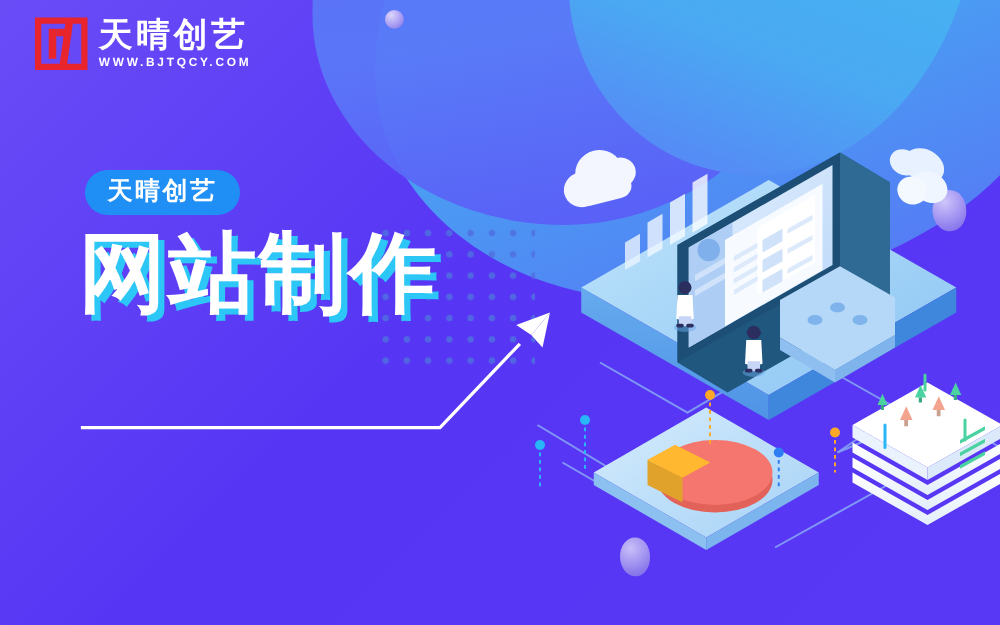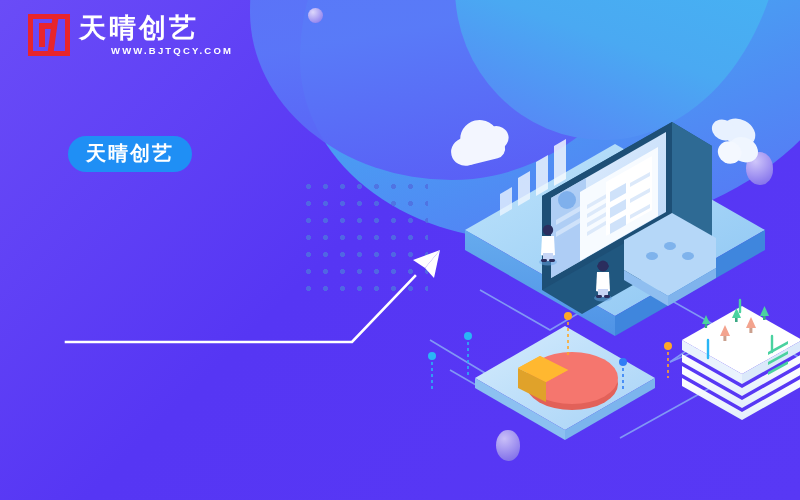--- a/index.html
+++ b/index.html
@@ -91,21 +91,20 @@
     position:absolute; left:17px; top:9px; width:12px; height:6px; background:#e8252c;
   }
   .logo-text { display:flex; flex-direction:column; justify-content:center; }
   .logo-cn {
     color:#ffffff; font-size:27px; font-weight:bold; letter-spacing:3px;
     line-height:1.05;
   }
   .logo-url {
     color:#ffffff; font-size:9.5px; font-weight:bold; letter-spacing:2.2px;
     margin-top:3px;
-    margin-left:32px;
   }
 
   
   .badge {
     position:absolute; left:68px; top:136px;
     background:#1f8ff5;
     color:#ffffff;
     font-size:20px; font-weight:bold; letter-spacing:2px;
     padding:7px 18px 9px 18px;
     border-radius:22px;
@@ -170,20 +169,21 @@
       <span class="bar-b"></span>
     </div>
     <div class="logo-text">
       <div class="logo-cn">天晴创艺</div>
       <div class="logo-url">WWW.BJTQCY.COM</div>
     </div>
   </div>
 
   <div class="badge">天晴创艺</div>
 
+  <div class="headline">网站制作</div>
 
 
   <svg class="rule-arrow" viewBox="0 0 520 160">
     <path d="M 66 122 L 352 122 L 415 56" fill="none" stroke="#ffffff" stroke-width="2.6" stroke-linecap="square"></path>
     <path d="M 440 30 L 413 40 L 425 48 Z" fill="#ffffff"></path>
     <path d="M 440 30 L 425 48 L 434 58 Z" fill="#ffffff"></path>
   </svg>
 
   <svg class="illus" viewBox="0 0 390 440">
     <defs>

